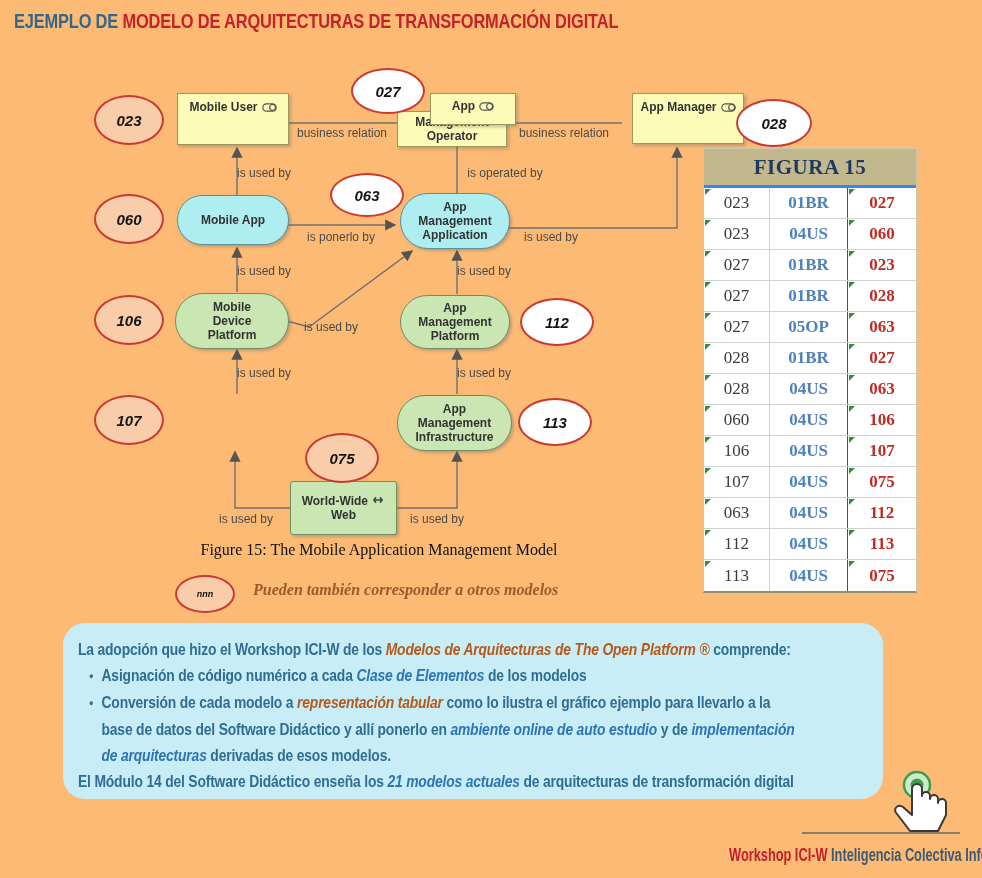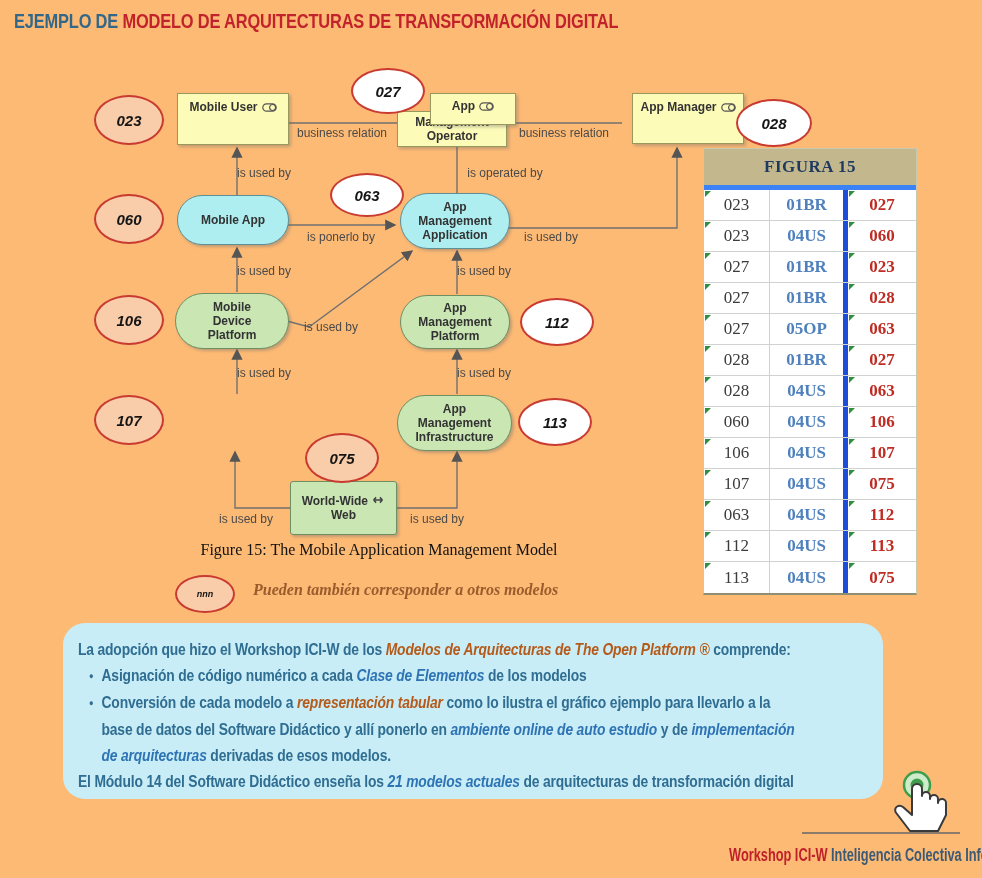--- a/index.html
+++ b/index.html
@@ -40,28 +40,28 @@
   
   .caption{position:absolute;left:138px;top:541px;width:482px;text-align:center;
            font-family:"Liberation Serif",serif;font-weight:normal;font-size:16px;color:#121212;}
   .legend-text{position:absolute;left:253px;top:581px;font-family:"Liberation Serif",serif;
            font-weight:bold;font-style:italic;font-size:16px;color:var(--legend-text);}
 
   
   .tableWrap{position:absolute;left:703px;top:148px;width:214px;background:#fff;
              border:1px solid #c9c9b0;border-bottom:2px solid #8f8f72;box-sizing:border-box;}
   .thead{height:36px;background:var(--table-header-bg);color:var(--table-header-text);
-         border-bottom:5px solid #3b82f6;font-family:"Liberation Serif",serif;font-weight:bold;
-         font-size:17px;line-height:36px;text-align:center;letter-spacing:.5px;}
+         border-bottom:3px solid #3b82f6;font-family:"Liberation Serif",serif;font-weight:bold;
+         font-size:21px;line-height:36px;text-align:center;letter-spacing:.5px;}
   .trow{display:flex;height:31px;border-bottom:1px solid #d2d2d2;box-sizing:border-box;background:#fff;}
   .trow:last-child{border-bottom:none;}
   .tcell{position:relative;display:flex;align-items:center;justify-content:center;
          font-family:"Liberation Serif",serif;font-size:17px;box-sizing:border-box;}
   .c0{width:66px;color:var(--table-col1);border-right:1px solid #d2d2d2;}
-  .c1{width:78px;color:var(--table-col2);font-weight:bold;border-right:5px solid #1d4ed8;}
+  .c1{width:78px;color:var(--table-col2);font-weight:bold;border-right:1px solid #1d4ed8;}
   .c2{flex:1;color:var(--table-col3);font-weight:bold;}
   .c0::before,.c2::before{content:"";position:absolute;left:1px;top:1px;width:0;height:0;
          border-top:6px solid #2f8f3f;border-right:6px solid transparent;}
 
   
   .infobox{position:absolute;left:63px;top:623px;width:820px;height:176px;background:var(--infobox-bg);
            border-radius:22px;box-sizing:border-box;padding:13px 0 0 15px;overflow:hidden;}
   .infobox-text{width:119%;transform:scaleX(0.84);transform-origin:0 0;}
   .iline{white-space:nowrap;line-height:26px;font-weight:bold;font-size:16.5px;color:var(--infobox-text);
          letter-spacing:-0.2px;}

